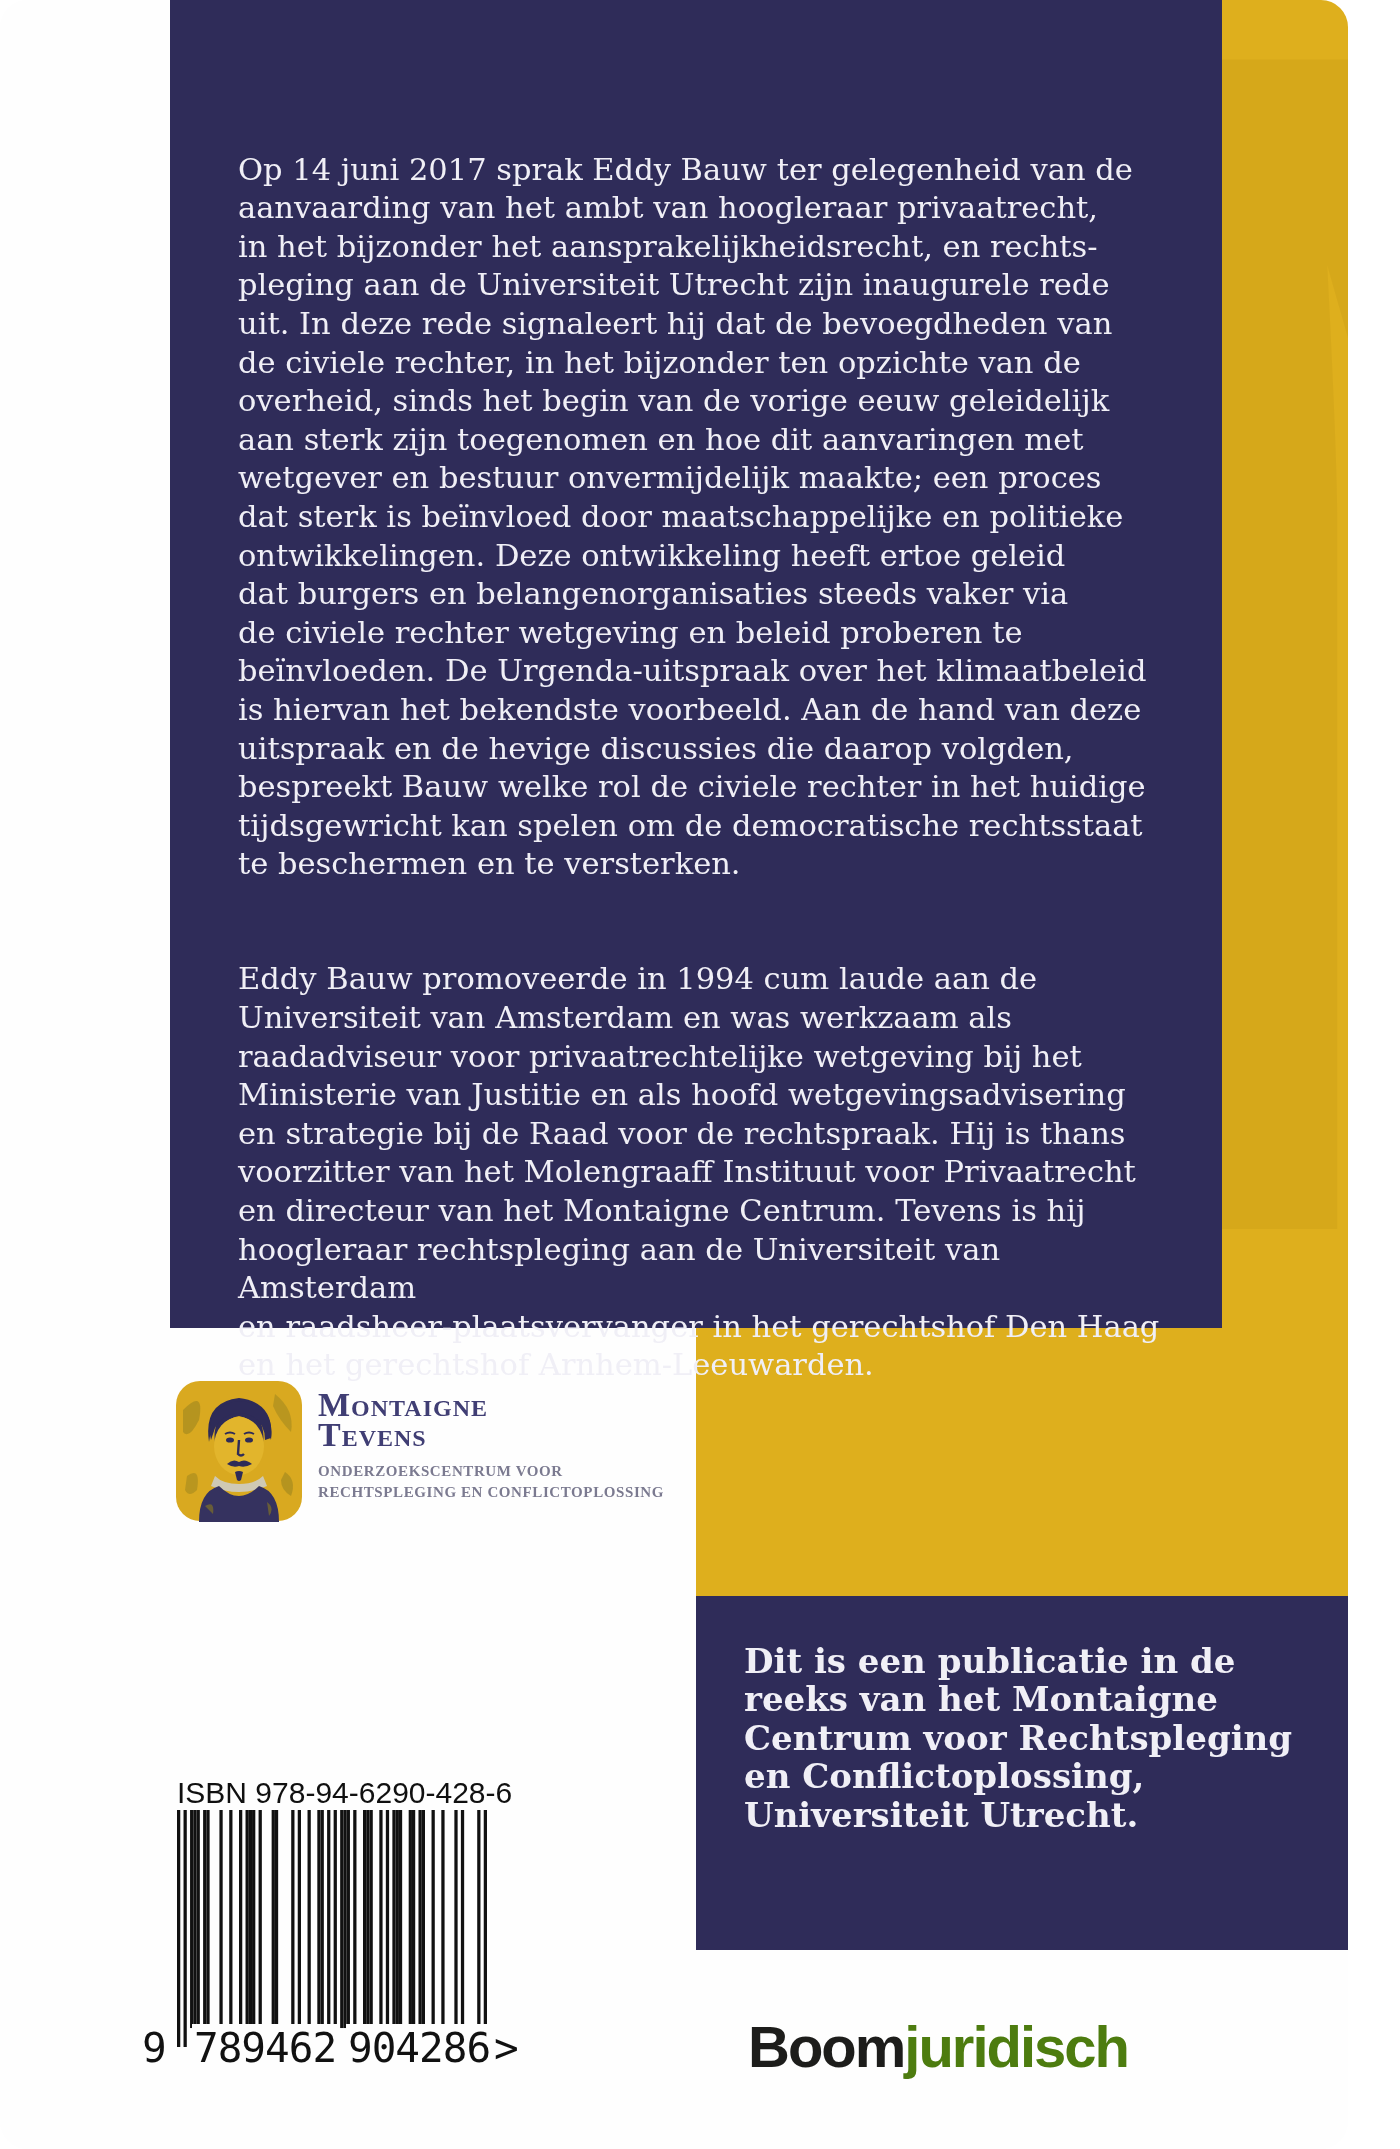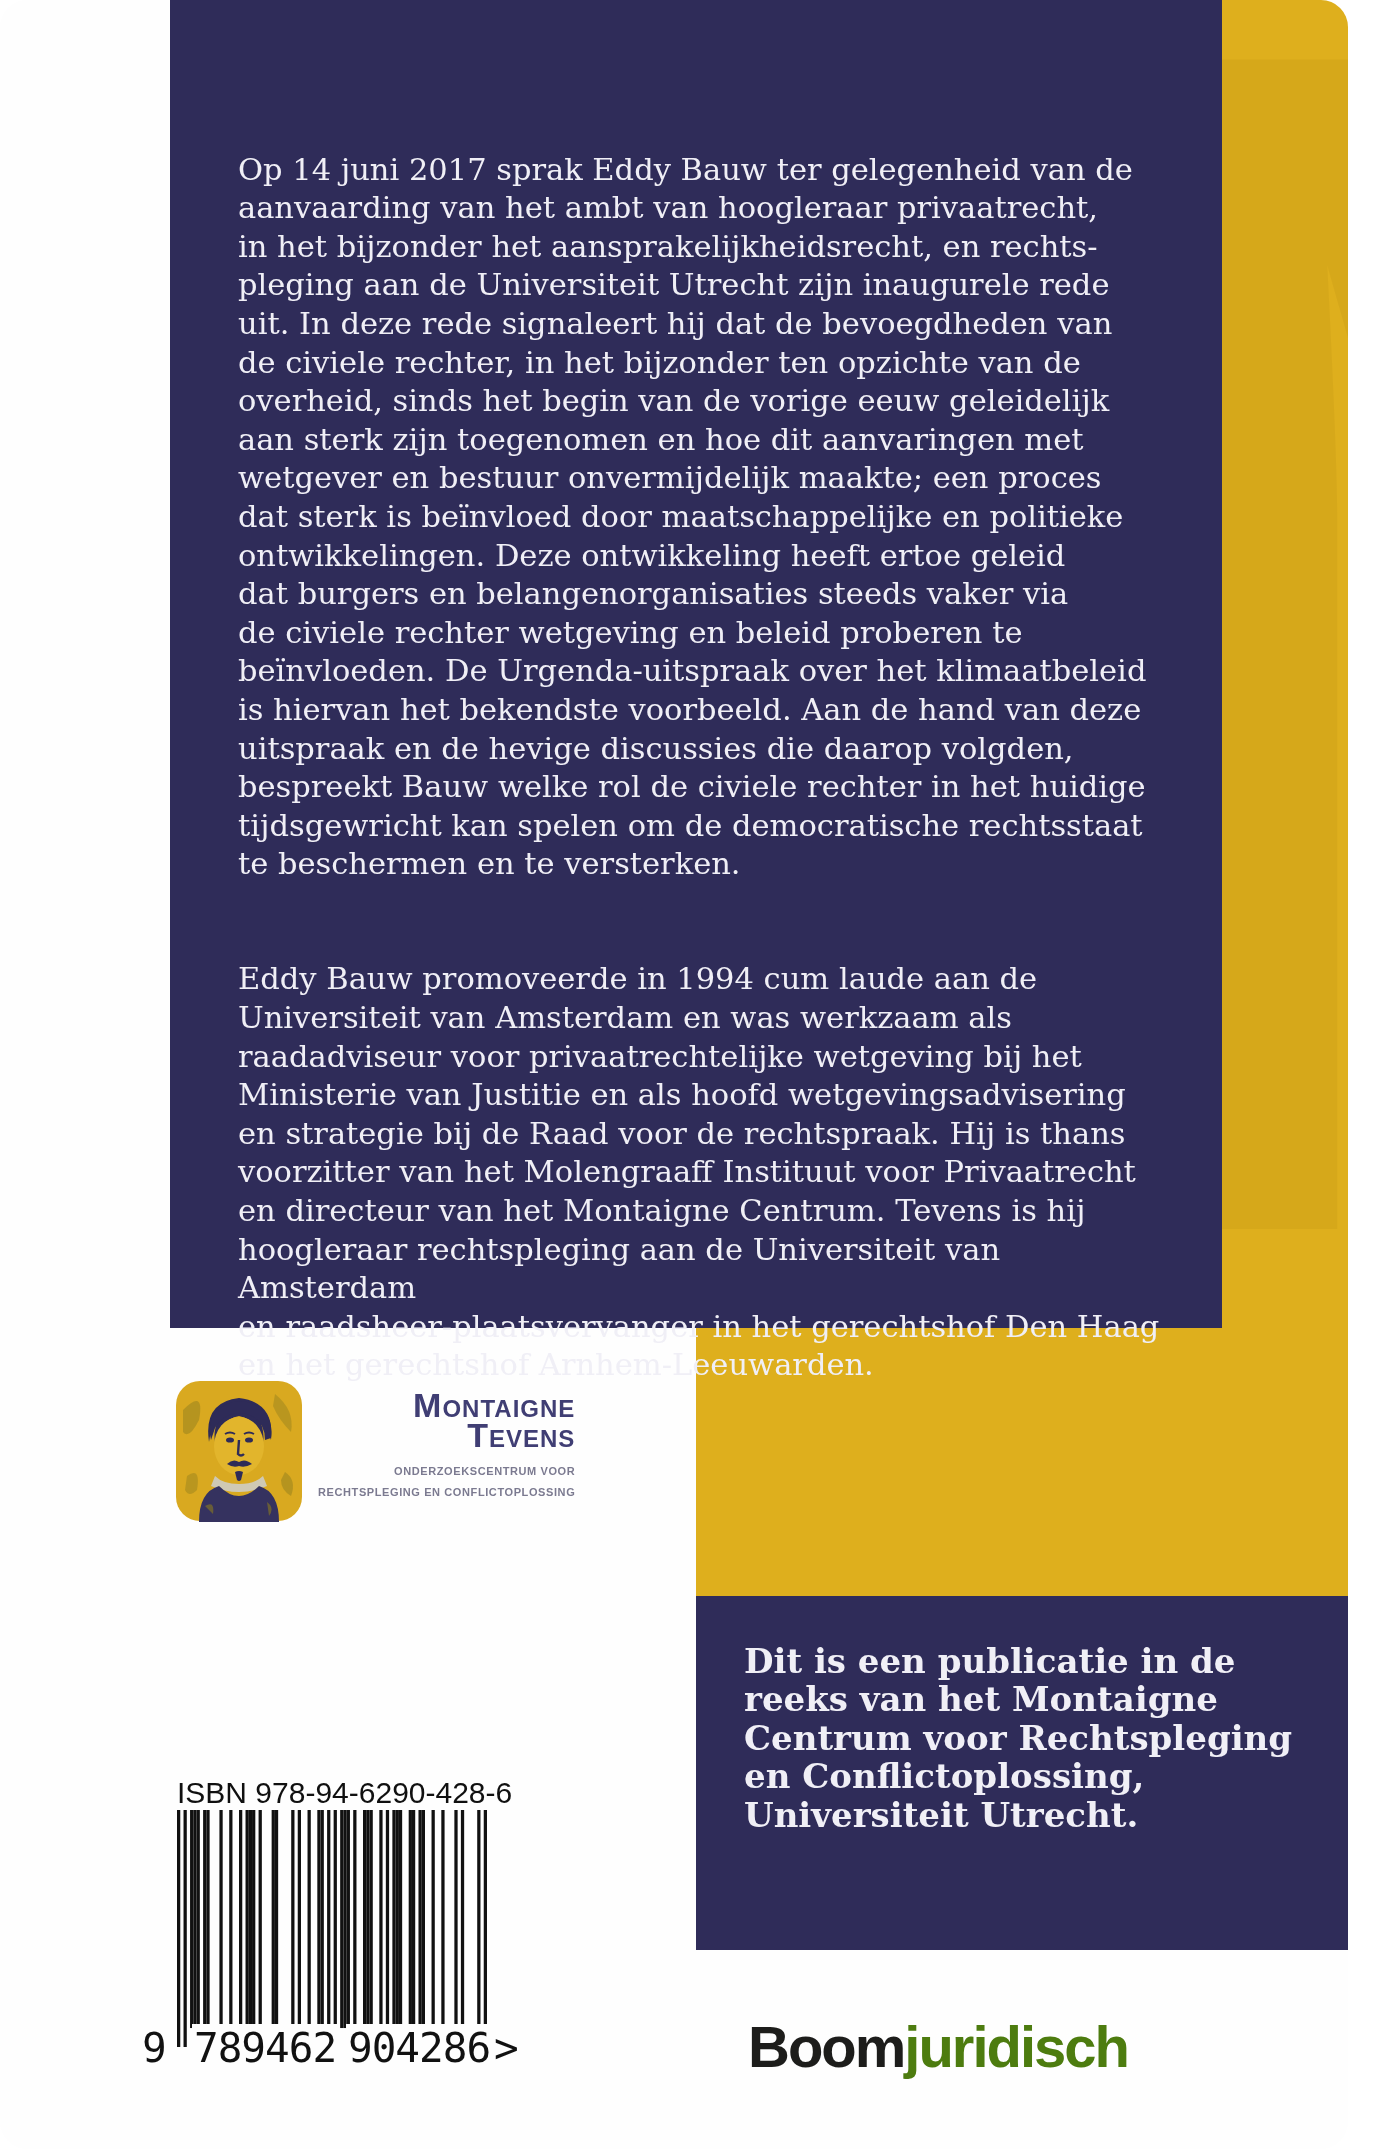--- a/index.html
+++ b/index.html
@@ -11,24 +11,24 @@
   .yellow-watermark{position:absolute;left:310px;top:-210px;font-family:"Liberation Sans",sans-serif;
         font-weight:bold;font-size:1700px;line-height:1;color:rgba(125,90,5,0.08);
         user-select:none;}
   
   .navy-main{position:absolute;left:170px;top:0;width:1052px;height:1328px;background:#2f2c59;}
   .main-text{position:absolute;left:68px;top:112px;width:930px;color:#f0eff6;
         font-size:30.5px;line-height:38.6px;white-space:pre-line;}
   .main-text p{margin:0 0 38px 0;white-space:pre-line;}
   
   .mc-portrait{position:absolute;left:175px;top:1380px;width:128px;height:142px;}
-  .mc-text{position:absolute;left:318px;top:1390px;font-family:Liberation Sans, sans-serif;text-align:right;}
+  .mc-text{position:absolute;left:318px;top:1390px;font-family:Liberation Serif, serif;}
   .mc-title{font-variant:small-caps;font-weight:bold;font-size:34px;line-height:30px;
         color:#403e74;letter-spacing:1px;}
-  .mc-sub{margin-top:11px;font-size:11px;line-height:21px;font-weight:600;color:#7b7a90;
+  .mc-sub{margin-top:11px;font-size:15px;line-height:21px;font-weight:600;color:#7b7a90;
         letter-spacing:0.6px;}
   
   .pub-box{position:absolute;left:696px;top:1596px;width:704px;height:354px;background:#2f2c59;}
   .pub-text{position:absolute;left:48px;top:46px;color:#f0eff6;font-weight:bold;
         font-size:34px;line-height:38.4px;white-space:pre-line;}
   
   .isbn-label{position:absolute;left:177px;top:1776px;font-family:Liberation Sans, sans-serif;
         font-size:30px;color:#101010;}
   .barcode{position:absolute;left:177px;top:1810px;width:310px;height:237px;}
   .barcode rect{fill:#111111;}

